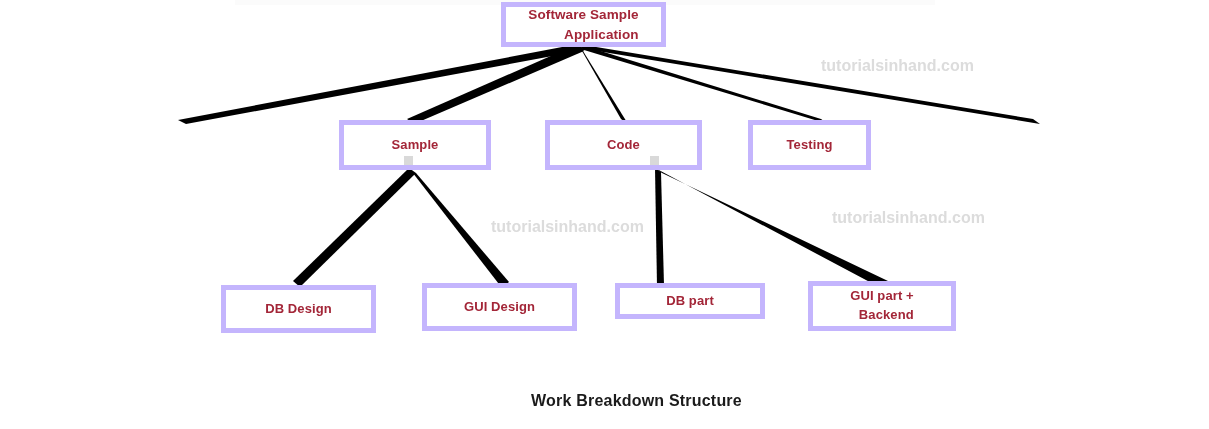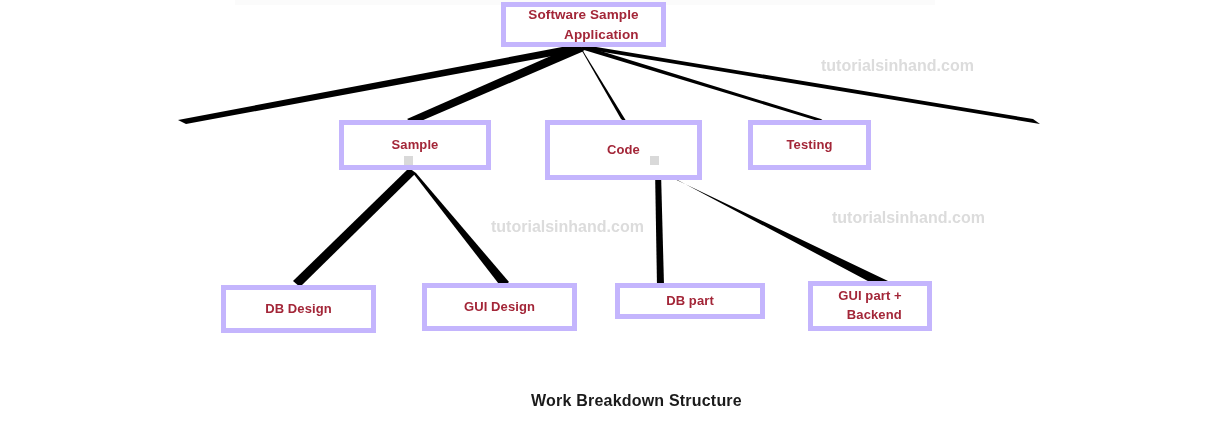--- a/index.html
+++ b/index.html
@@ -111,21 +111,21 @@
     <span class="node-label">Software Sample
 Application</span>
   </div>
 
 
   <div class="node" style="left:339px; top:120px; width:152px; height:50px;">
     <span class="node-label">Sample</span>
   </div>
   <div class="handle" style="left:404px; top:156px;"></div>
 
-  <div class="node" style="left:545px; top:120px; width:157px; height:60px;">
+  <div class="node" style="left:545px; top:120px; width:157px; height:50px;">
     <span class="node-label">Code</span>
   </div>
   <div class="handle" style="left:650px; top:156px;"></div>
 
   <div class="node" style="left:748px; top:120px; width:123px; height:50px;">
     <span class="node-label">Testing</span>
   </div>
 
 
   <div class="node" style="left:221px; top:285px; width:155px; height:48px;">
@@ -133,21 +133,21 @@
   </div>
 
   <div class="node" style="left:422px; top:283px; width:155px; height:48px;">
     <span class="node-label">GUI Design</span>
   </div>
 
   <div class="node" style="left:615px; top:283px; width:150px; height:36px;">
     <span class="node-label">DB part</span>
   </div>
 
-  <div class="node" style="left:808px; top:281px; width:124px; height:50px;">
+  <div class="node" style="left:808px; top:281px; width:148px; height:50px;">
     <span class="node-label">GUI part +
 Backend</span>
   </div>
 
   <div class="watermark" style="left:821px; top:57px;">tutorialsinhand.com</div>
   <div class="watermark" style="left:491px; top:218px;">tutorialsinhand.com</div>
   <div class="watermark" style="left:832px; top:209px;">tutorialsinhand.com</div>
 
   <div class="caption">Work Breakdown Structure</div>
 

